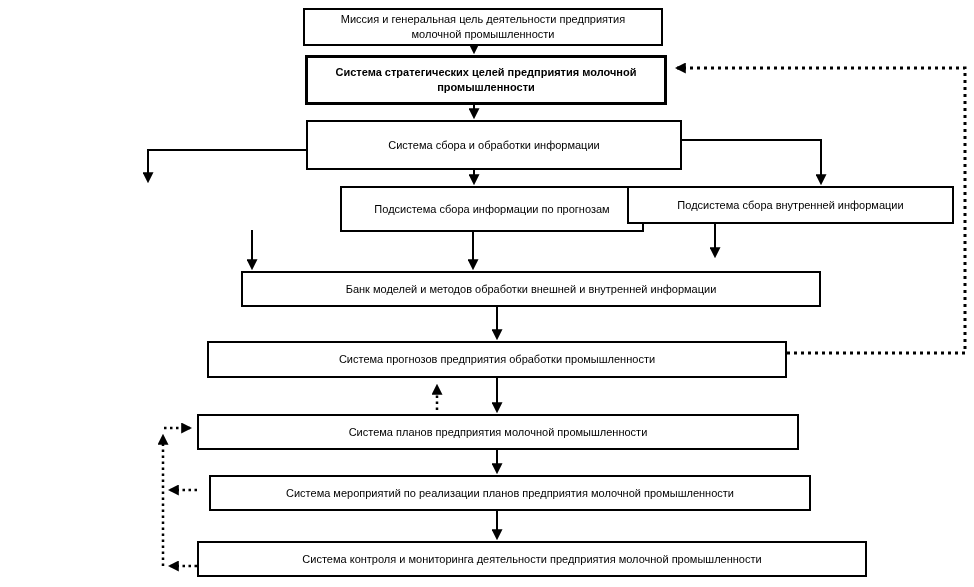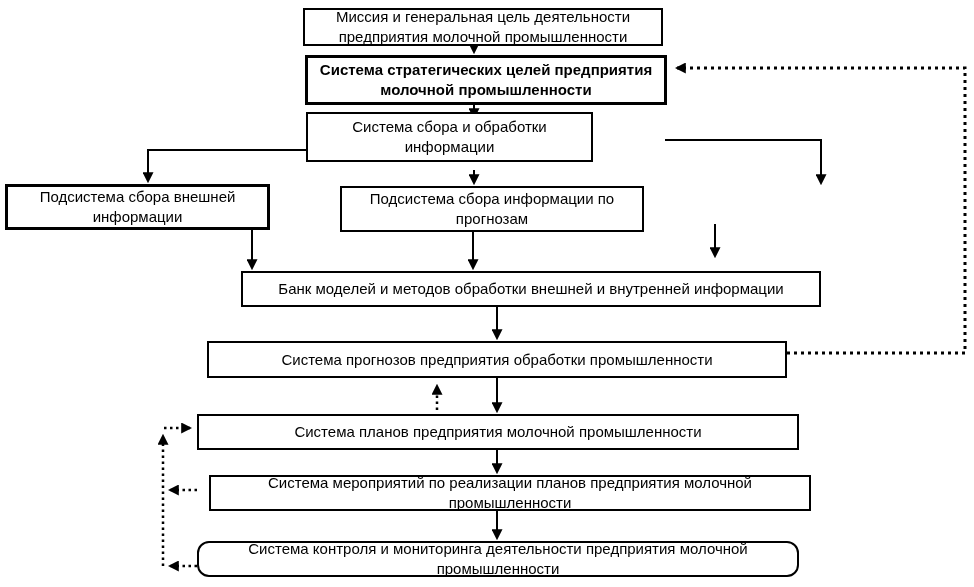--- a/index.html
+++ b/index.html
@@ -24,21 +24,21 @@
   }
   .node {
     position: absolute;
     box-sizing: border-box;
     background: #ffffff;
     border: 2px solid #000000;
     display: flex;
     align-items: center;
     justify-content: center;
     text-align: center;
-    font-size: 15px;
+    font-size: 11px;
     line-height: 1.32;
     color: #000000;
     padding: 2px 10px;
   }
   .node.thick { border-width: 3px; }
   .edge {
     stroke: #000000;
     fill: none;
     stroke-width: 2;
   }
@@ -87,46 +87,46 @@
   </svg>
 
   <div class="node" style="left:303px; top:8px; width:360px; height:38px;">
     <span>Миссия и генеральная цель деятельности предприятия молочной промышленности</span>
   </div>
 
   <div class="node thick" style="left:305px; top:55px; width:362px; height:50px;font-weight:bold;">
     <span>Система стратегических целей предприятия молочной промышленности</span>
   </div>
 
-  <div class="node" style="left:306px; top:112px; width:287px; height:50px;">
+  <div class="node" style="left:306px; top:120px; width:376px; height:50px;">
     <span>Система сбора и обработки информации</span>
   </div>
 
-  <div class="node thick" style="left:5px; top:184px; width:265px; height:46px;">
-    <span>Подсистема сбора внешней информации</span>
-  </div>
 
   <div class="node" style="left:340px; top:186px; width:304px; height:46px;">
     <span>Подсистема сбора информации по прогнозам</span>
   </div>
 
+  <div class="node" style="left:627px; top:186px; width:327px; height:38px;">
+    <span>Подсистема сбора внутренней информации</span>
+  </div>
 
   <div class="node" style="left:207px; top:271px; width:580px; height:36px;margin-left:34px;">
     <span>Банк моделей и методов обработки внешней и внутренней информации</span>
   </div>
 
   <div class="node" style="left:207px; top:341px; width:580px; height:37px;">
     <span>Система прогнозов предприятия обработки промышленности</span>
   </div>
 
   <div class="node" style="left:197px; top:414px; width:602px; height:36px;">
     <span>Система планов предприятия молочной промышленности</span>
   </div>
 
   <div class="node" style="left:197px; top:475px; width:602px; height:36px;margin-left:12px;">
     <span>Система мероприятий по реализации планов предприятия молочной промышленности</span>
   </div>
 
-  <div class="node" style="left:197px; top:541px; width:602px; height:36px;border-radius:12px;">
+  <div class="node" style="left:197px; top:541px; width:670px; height:36px;">
     <span>Система контроля и мониторинга деятельности предприятия молочной промышленности</span>
   </div>
 
 </div>
 
 </body></html>

